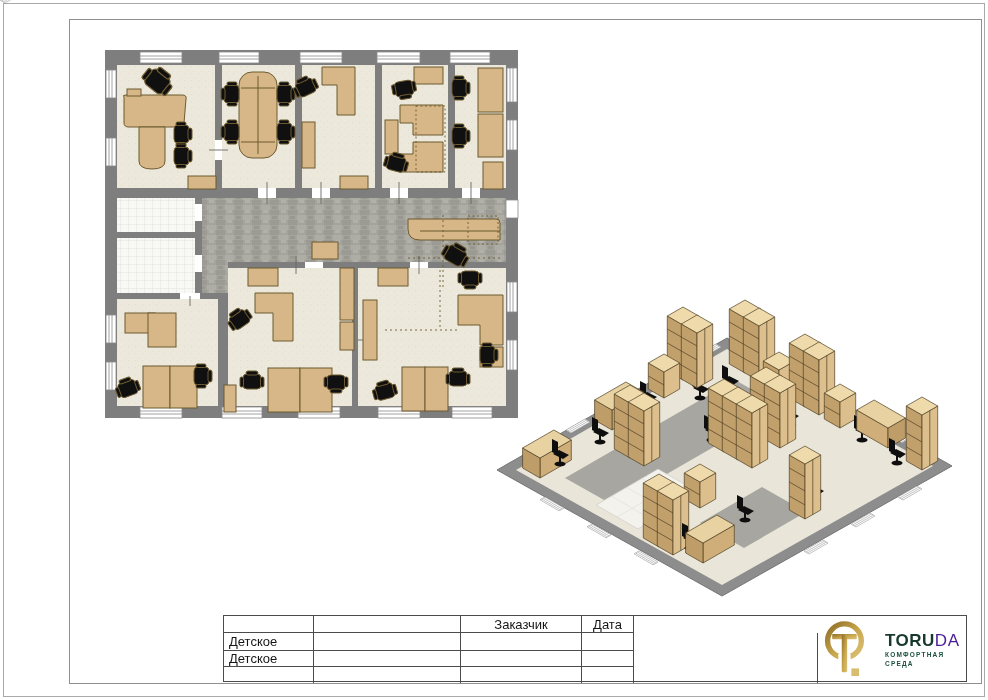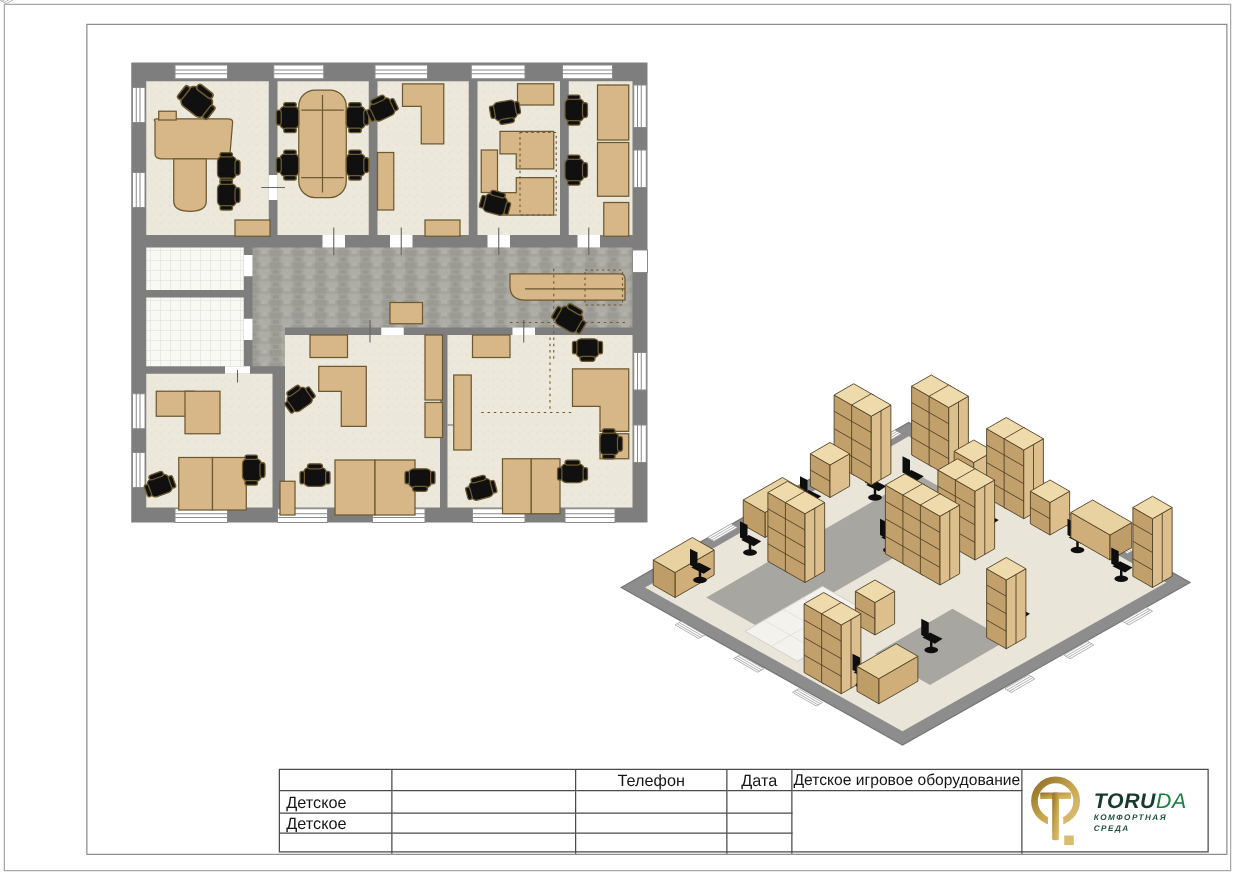--- a/index.html
+++ b/index.html
@@ -15,26 +15,26 @@
           grid-template-rows:17px 18px 16px 16px;
           border:1px solid #4b4b4b;box-sizing:border-box;background:#fff;
           font-size:13px;color:#161616;}
   .tblock .cell{border-right:1px solid #4b4b4b;border-bottom:1px solid #4b4b4b;
           display:flex;align-items:center;padding:0 5px;box-sizing:border-box;
           white-space:nowrap;overflow:hidden;}
   .tblock .cell.center{justify-content:center;padding:0 2px;}
   .tblock .cell.nr{border-right:none;}
   .tblock .cell.nb{border-bottom:none;}
   .tblock .proj{font-size:12.5px;}
-  .logo-cell{grid-column:6;grid-row:1/5;display:flex;align-items:center;gap:6px;
-          padding:2px 4px;box-sizing:border-box;font-style:italic;}
+  .logo-cell{grid-column:6;grid-row:1/5;display:flex;align-items:center;gap:16px;
+          padding:2px 4px;box-sizing:border-box;}
   .logo-text{display:flex;flex-direction:column;line-height:1;}
   .brand{font-size:17px;letter-spacing:.5px;display:flex;align-items:baseline;}
   .brand .b{font-weight:bold;color:#17382d;}
-  .brand .l{font-weight:normal;color:#15803d;}
+  .brand .l{font-weight:normal;color:#4c1d95;}
   .tagline{font-size:6.5px;font-weight:bold;color:#1d5040;letter-spacing:1.2px;margin-top:3px;}
   .tagline+.tagline{margin-top:2px;}
 </style>
 </head>
 <body>
 
 <div class="sheet">
   <div class="page-border"></div>
   <div class="frame"></div>
 
@@ -336,23 +336,22 @@
           <use href="#icab" x="673" y="555"></use>
         <use href="#ichair" x="690" y="548"></use>
         <use href="#idesk" x="703" y="563"></use>
       </g>
     </g>
   </svg>
 
   <div class="tblock">
     <div class="cell" style="grid-column:1;grid-row:1"></div>
     <div class="cell" style="grid-column:2;grid-row:1"></div>
-    <div class="cell center" style="grid-column:3;grid-row:1">Телефон</div>
+    <div class="cell center" style="grid-column:3;grid-row:1">Заказчик</div>
     <div class="cell center" style="grid-column:4;grid-row:1">Дата</div>
-    <div class="cell center proj" style="grid-column:5;grid-row:1">Детское игровое оборудование</div>
 
     <div class="cell" style="grid-column:1;grid-row:2">Детское</div>
     <div class="cell" style="grid-column:2;grid-row:2"></div>
     <div class="cell" style="grid-column:3;grid-row:2"></div>
     <div class="cell" style="grid-column:4;grid-row:2"></div>
 
     <div class="cell" style="grid-column:1;grid-row:3">Детское</div>
     <div class="cell" style="grid-column:2;grid-row:3"></div>
     <div class="cell" style="grid-column:3;grid-row:3"></div>
     <div class="cell" style="grid-column:4;grid-row:3"></div>

